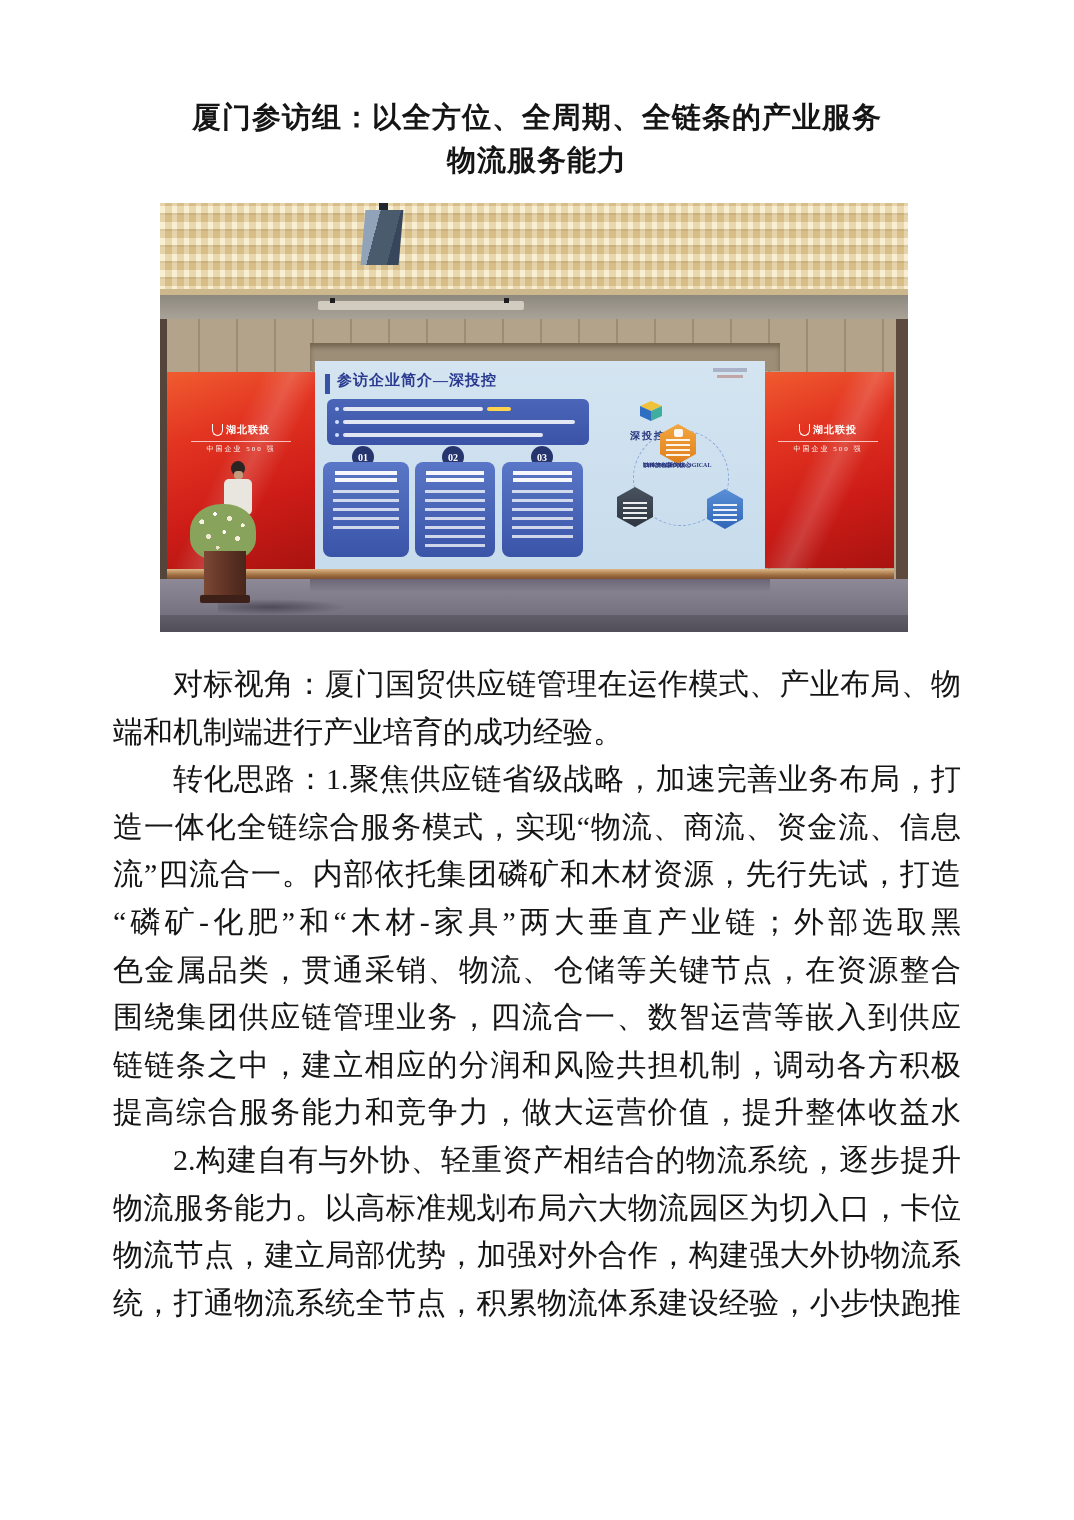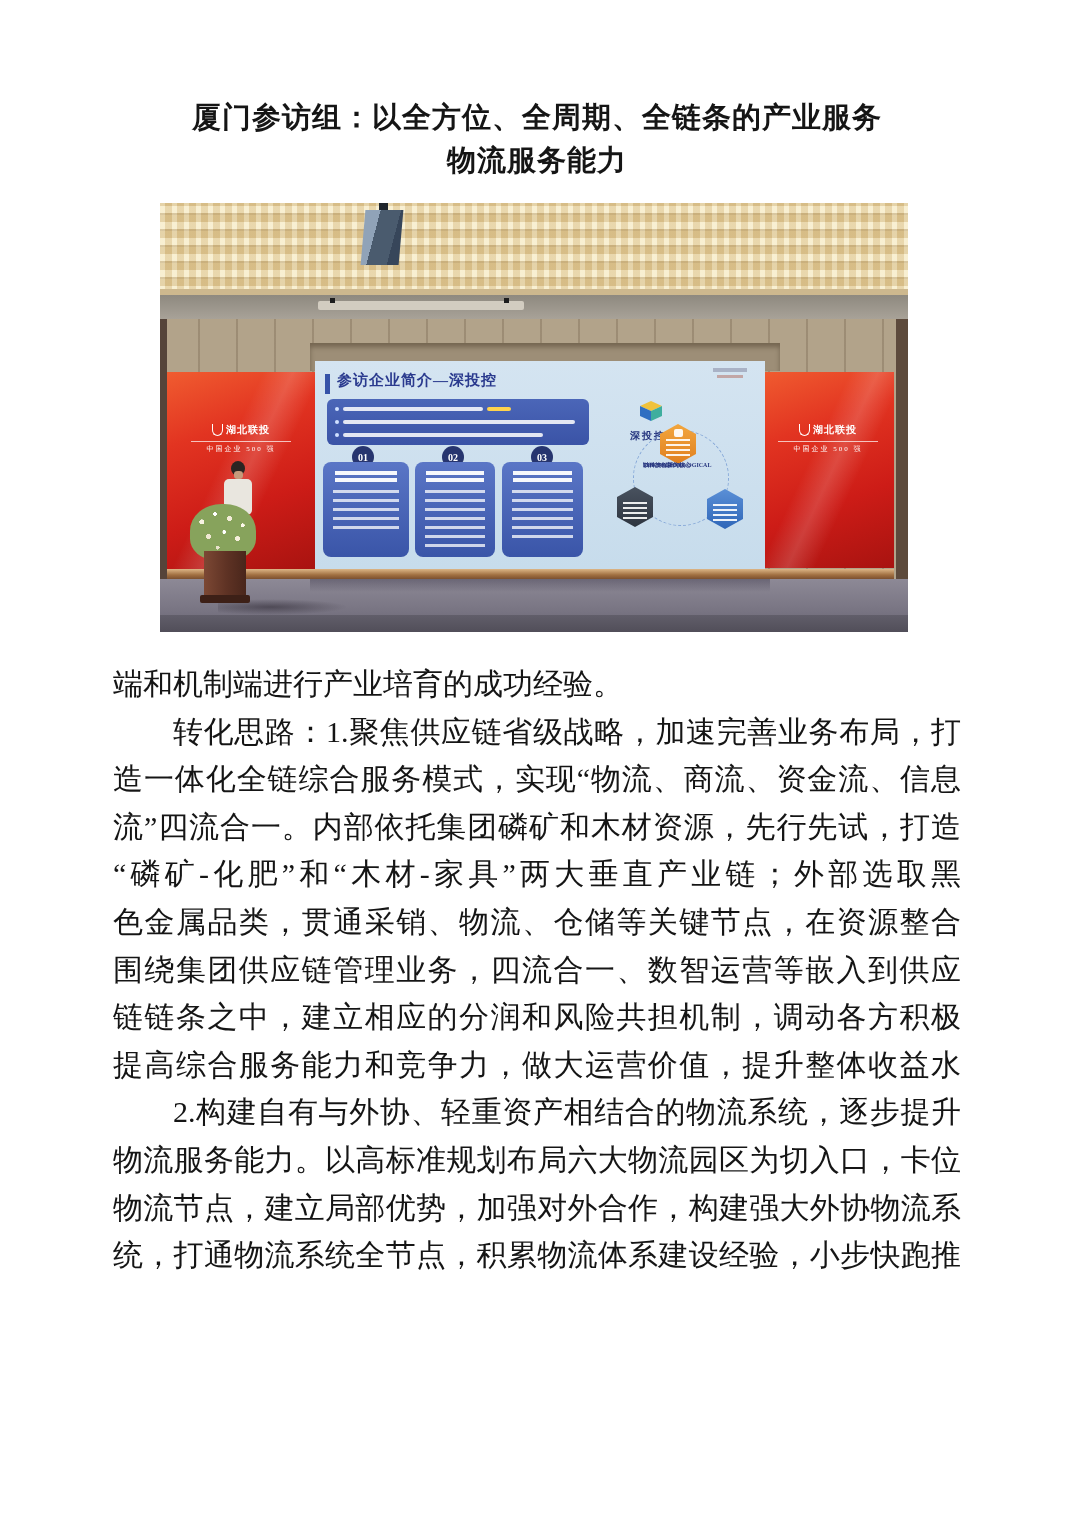--- a/index.html
+++ b/index.html
@@ -230,20 +230,21 @@
     <div class="podium-shadow"></div>
     <div class="person-head"></div>
     <div class="person-face"></div>
     <div class="person-body"></div>
     <div class="flowers"></div>
     <div class="podium"></div>
     <div class="podium-base"></div>
   </div>
 
   <div class="bodytext">
+    <div class="ln ind">对标视角：厦门国贸供应链管理在运作模式、产业布局、物</div>
     <div class="ln end">端和机制端进行产业培育的成功经验。</div>
     <div class="ln ind">转化思路：1.聚焦供应链省级战略，加速完善业务布局，打</div>
     <div class="ln">造一体化全链综合服务模式，实现“物流、商流、资金流、信息</div>
     <div class="ln">流”四流合一。内部依托集团磷矿和木材资源，先行先试，打造</div>
     <div class="ln">“磷矿-化肥”和“木材-家具”两大垂直产业链；外部选取黑</div>
     <div class="ln">色金属品类，贯通采销、物流、仓储等关键节点，在资源整合上，</div>
     <div class="ln">围绕集团供应链管理业务，四流合一、数智运营等嵌入到供应</div>
     <div class="ln">链链条之中，建立相应的分润和风险共担机制，调动各方积极性，</div>
     <div class="ln">提高综合服务能力和竞争力，做大运营价值，提升整体收益水平。</div>
     <div class="ln ind">2.构建自有与外协、轻重资产相结合的物流系统，逐步提升</div>

